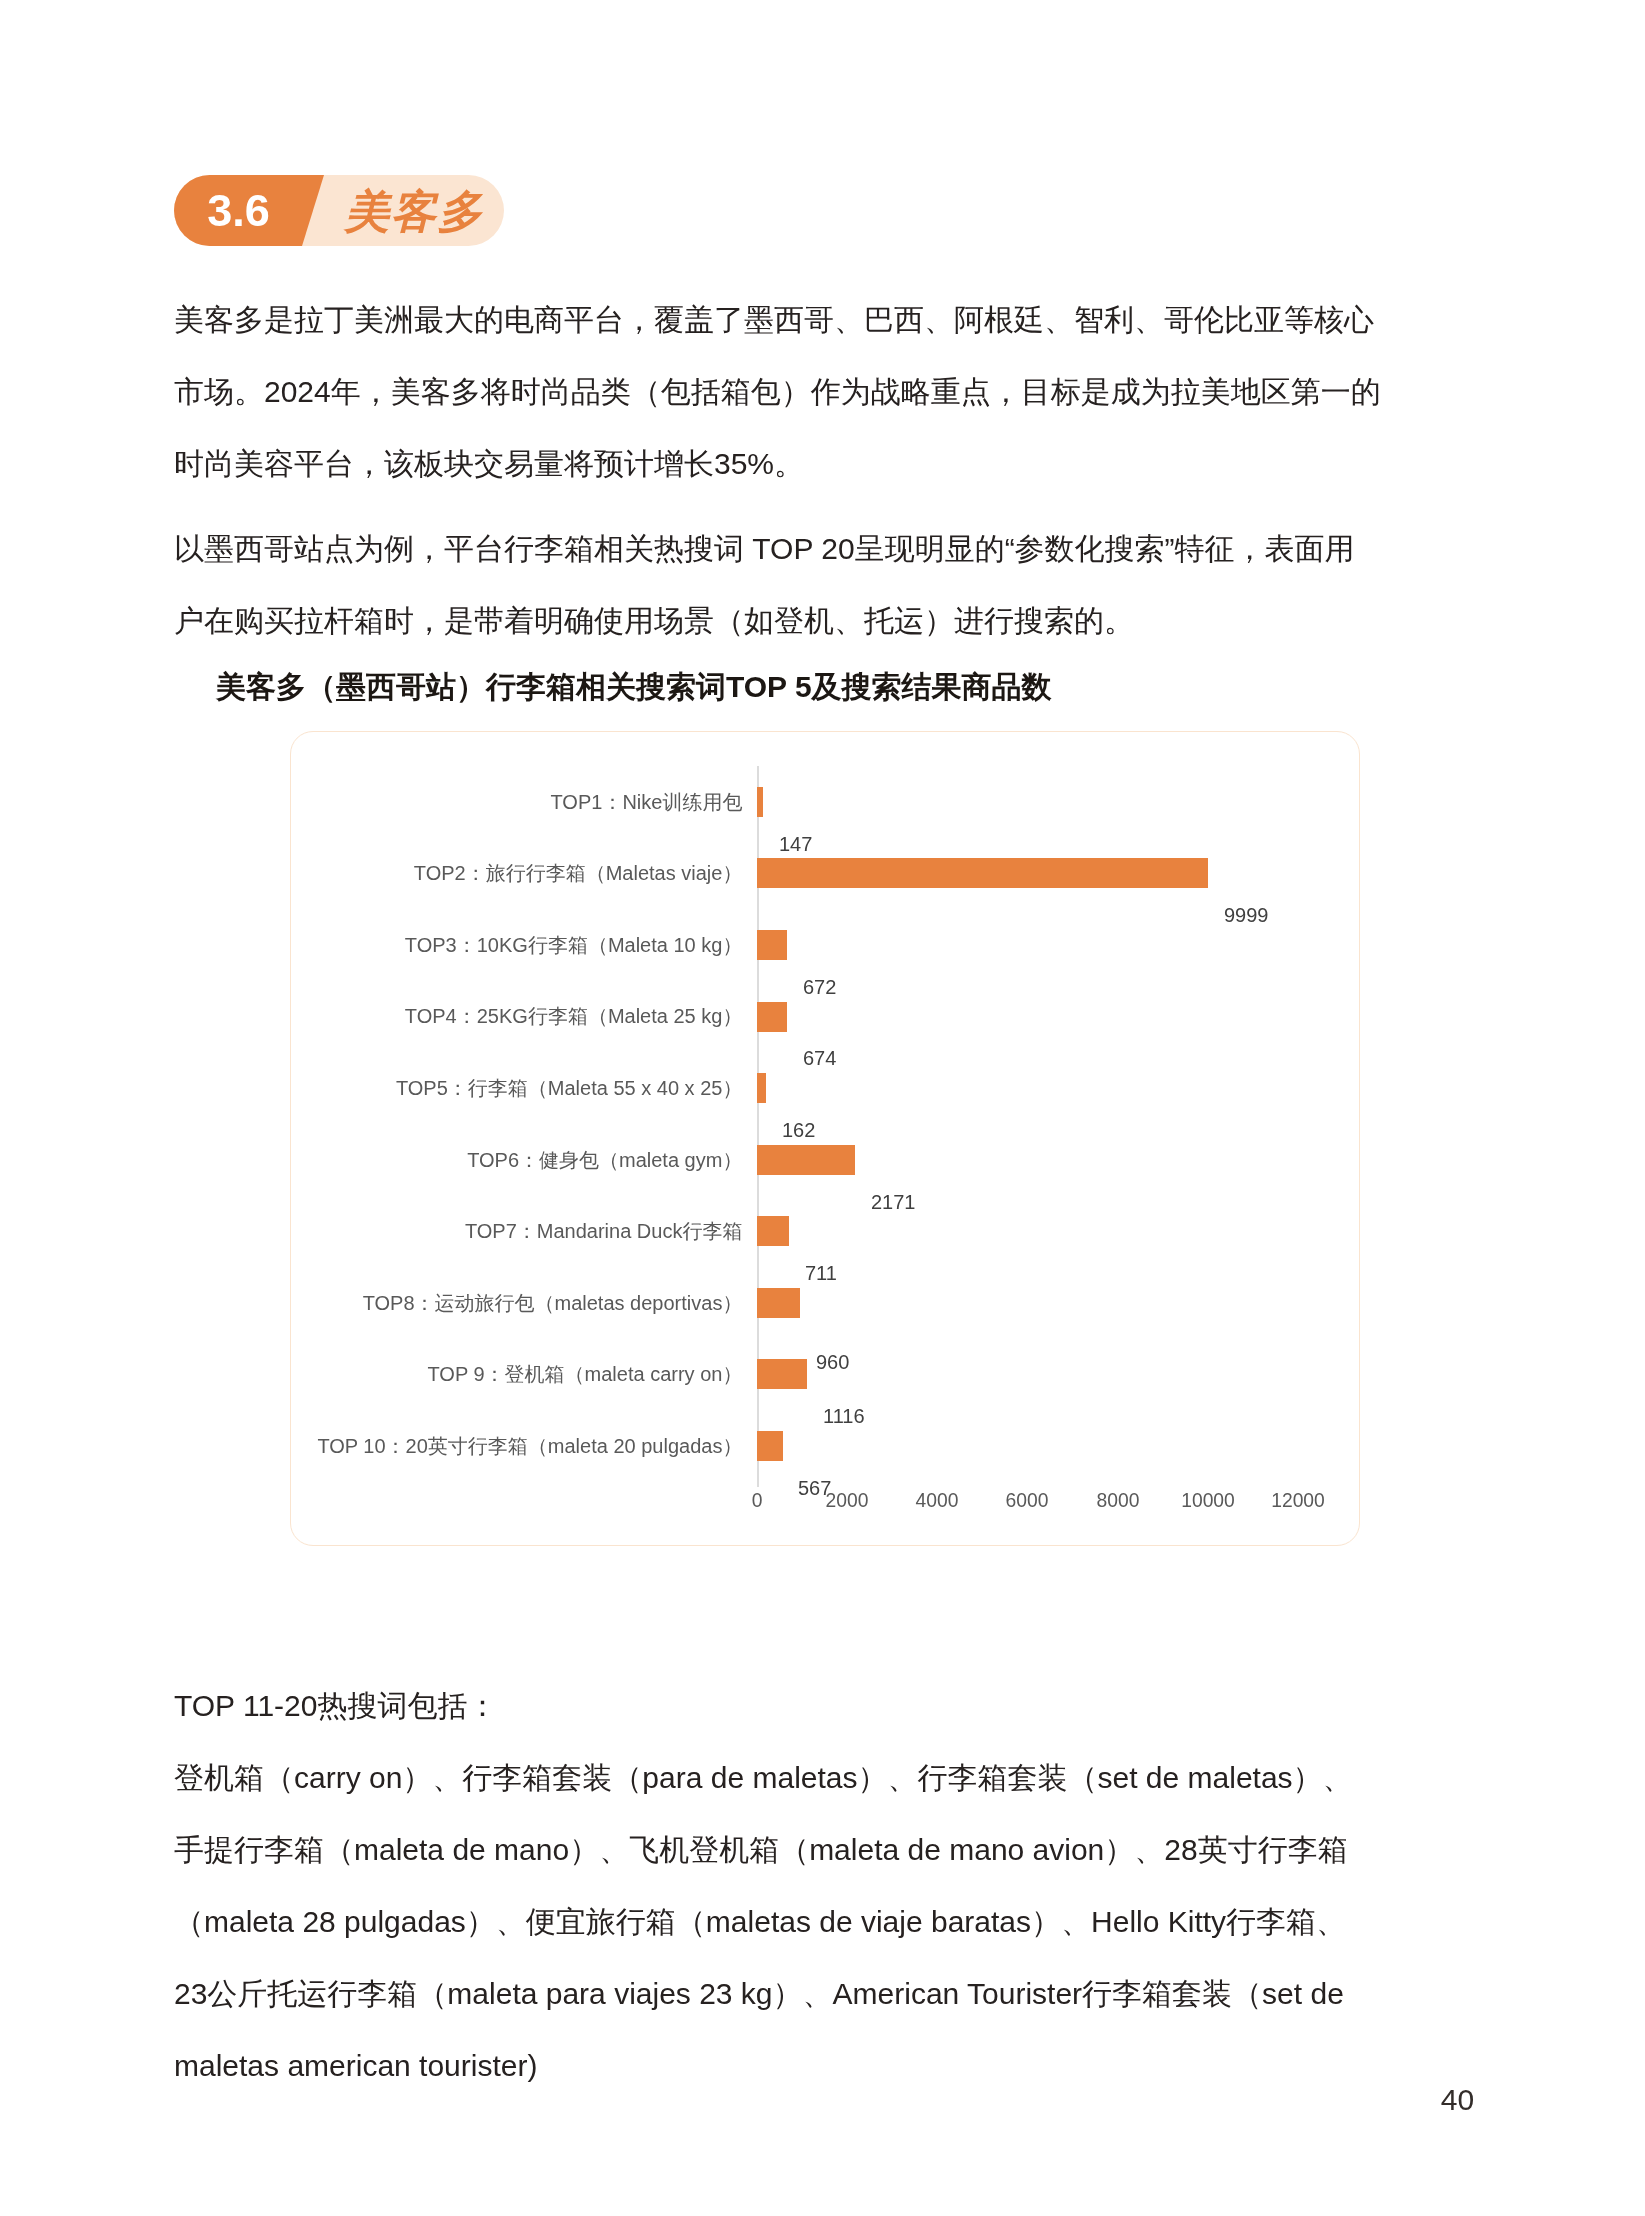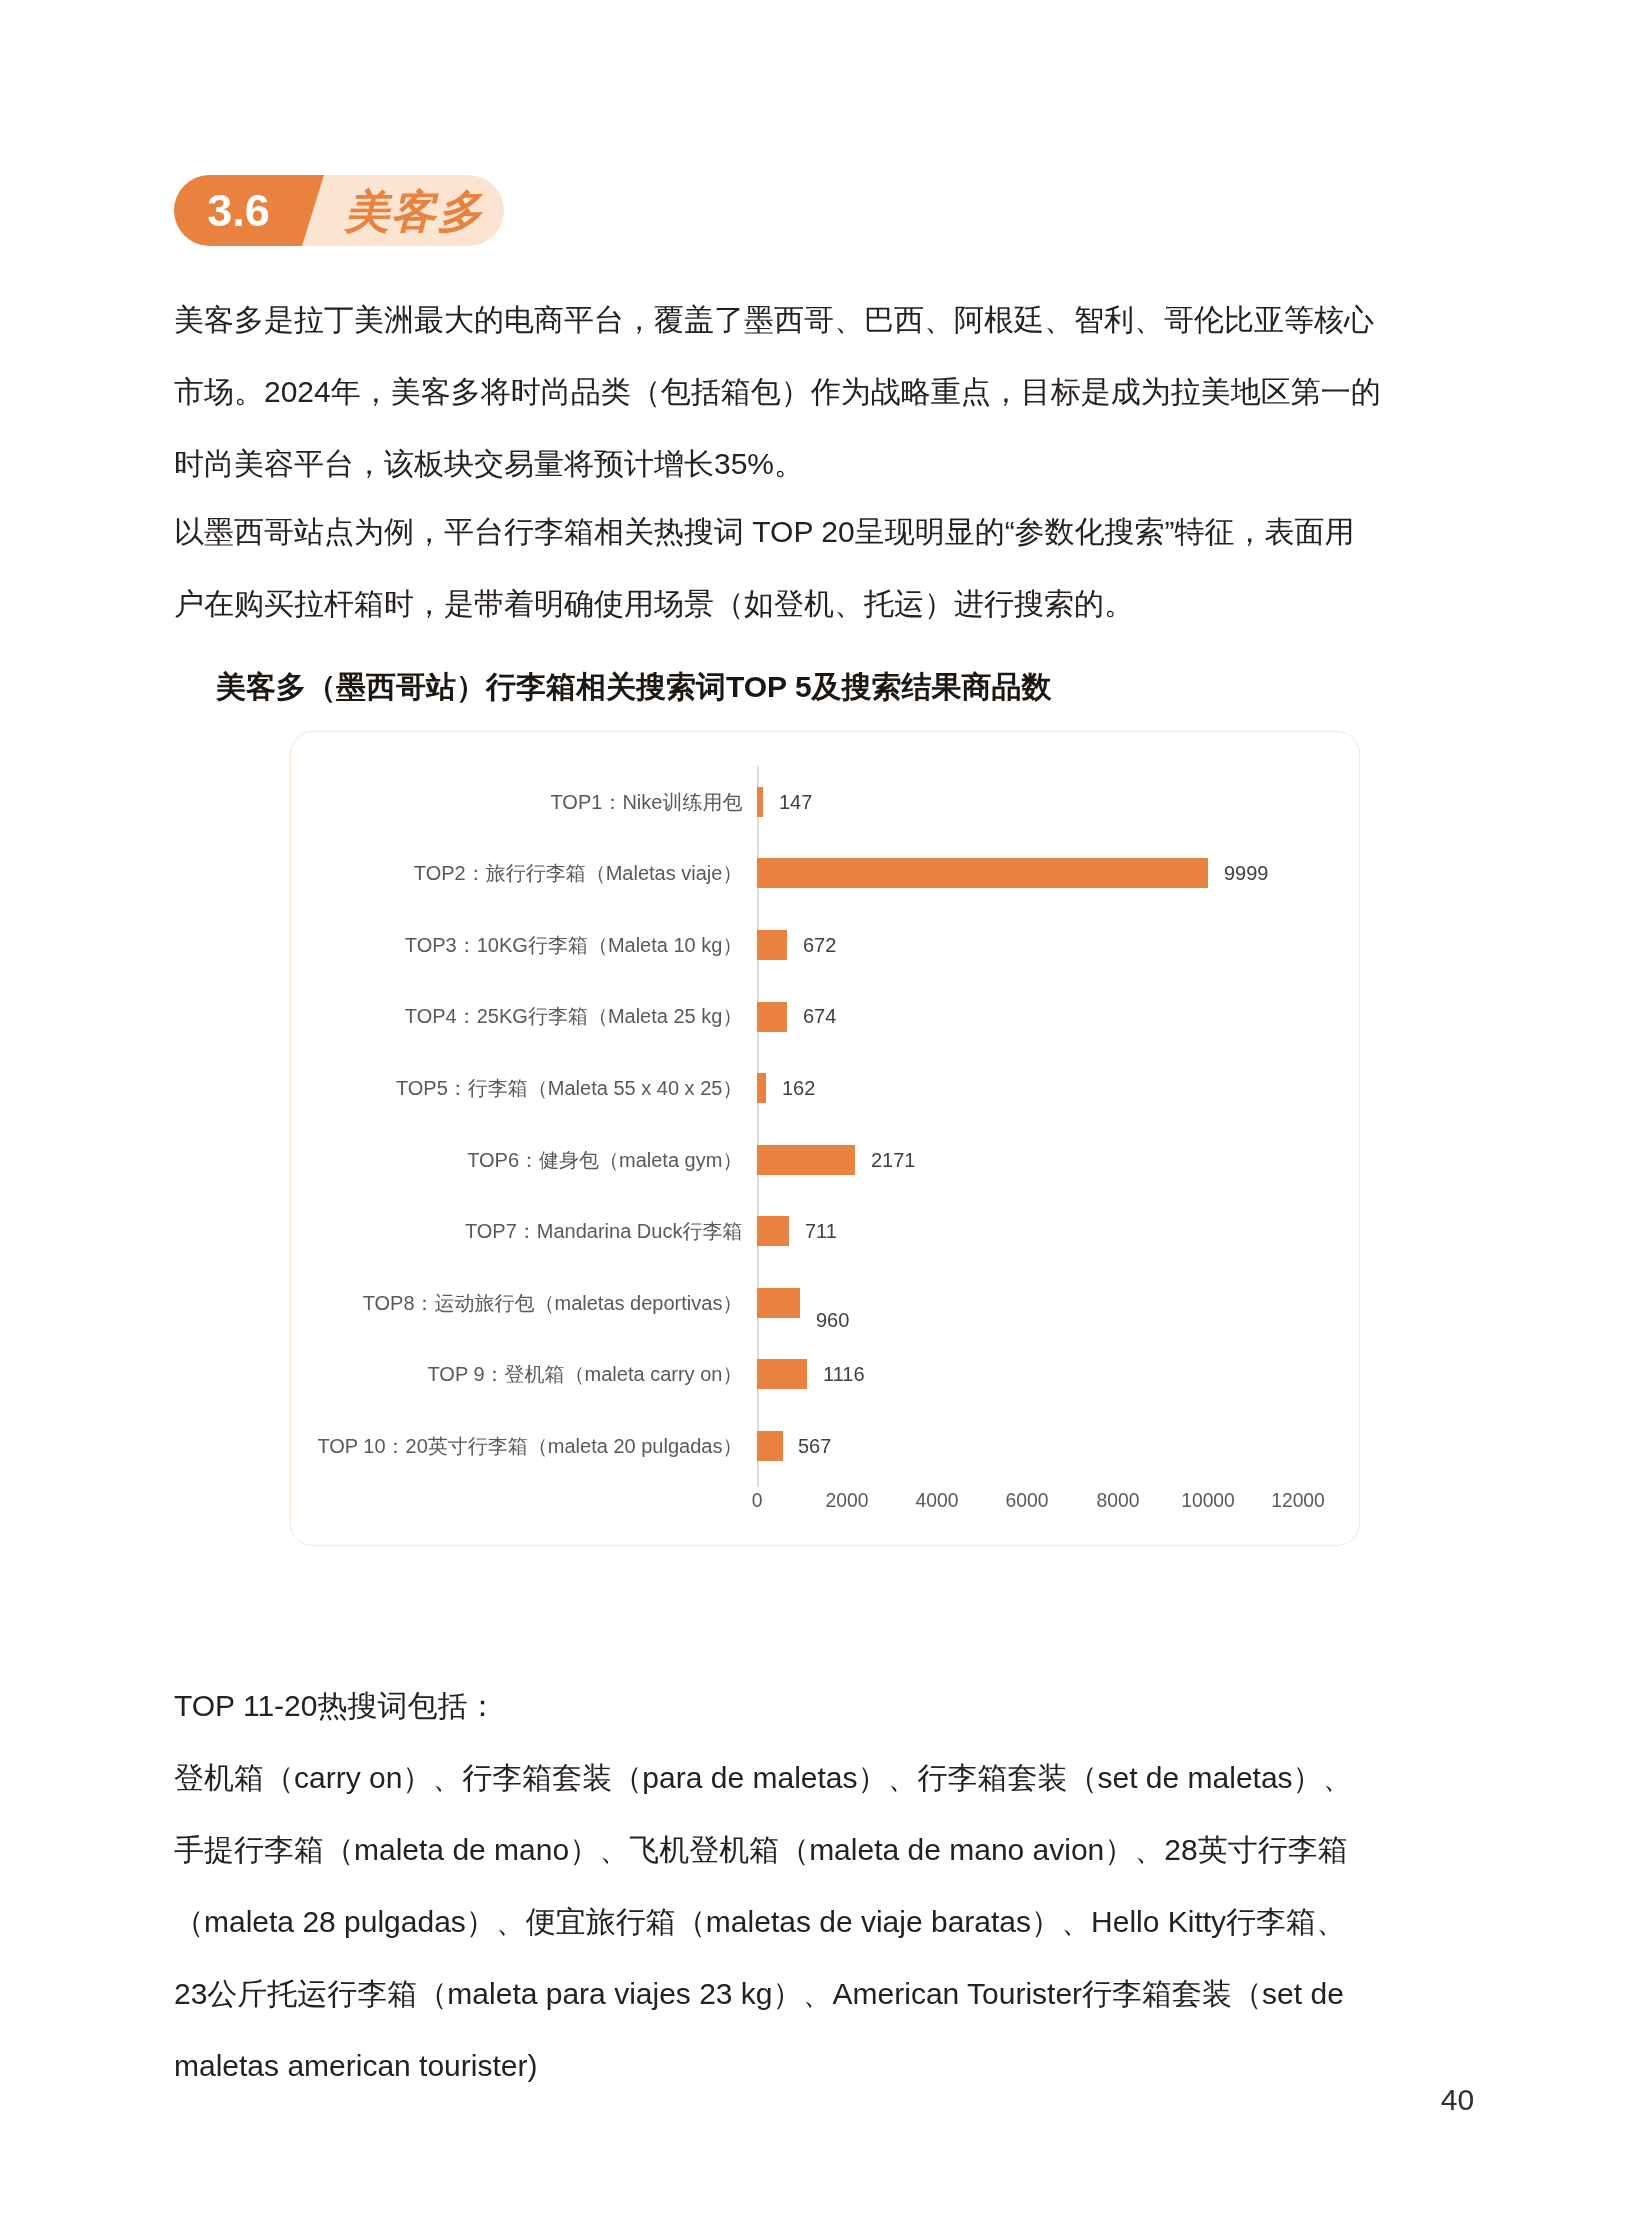--- a/index.html
+++ b/index.html
@@ -31,21 +31,21 @@
   }
   .badge-title{
     position:absolute;left:156px;top:0;width:168px;height:73px;
     display:flex;align-items:center;justify-content:center;
     font-size:45px;font-weight:bold;font-style:italic;color:#E8823E;
     letter-spacing:1.3px;
   }
   
   .para{position:absolute;left:174px;width:1303px;font-size:30px;line-height:72px;}
   .p1{top:284px;}
-  .p2{top:496px;}
+  .p2{top:513px;}
   .chart-title{
     position:absolute;left:175px;top:651px;width:1303px;
     font-size:30px;line-height:72px;font-weight:bold;color:#1c1713;margin-left:41px;
   }
   
   .card{
     position:absolute;left:290px;top:731px;
     width:1070px;height:815px;
     border:1.9px solid #FAE4CF;border-radius:23px;
     background:#ffffff;box-sizing:border-box;
@@ -58,21 +58,21 @@
   .bar-row-label{
     position:absolute;left:6.4px;width:445px;
     font-size:20px;color:#595959;text-align:right;
     transform:translateY(-50%);white-space:nowrap;
   }
   .bar{
     position:absolute;background:#E8823E;height:30px;
   }
   .bar-value{
     position:absolute;font-size:20px;color:#404040;
-    transform:translateY(-50%);white-space:nowrap;
+    transform:translateY(-50%);white-space:nowrap;margin-top:42px;
   }
   .tick-label{
     position:absolute;top:758px;font-size:19.3px;color:#595959;
     transform:translateX(-50%);white-space:nowrap;
   }
   .source{
     position:absolute;right:284px;top:1580px;
     font-size:24.5px;color:#A9A9A9;white-space:nowrap;
   }
   .bottom{position:absolute;left:174px;top:1670px;width:1309px;font-size:30px;line-height:72px;}

